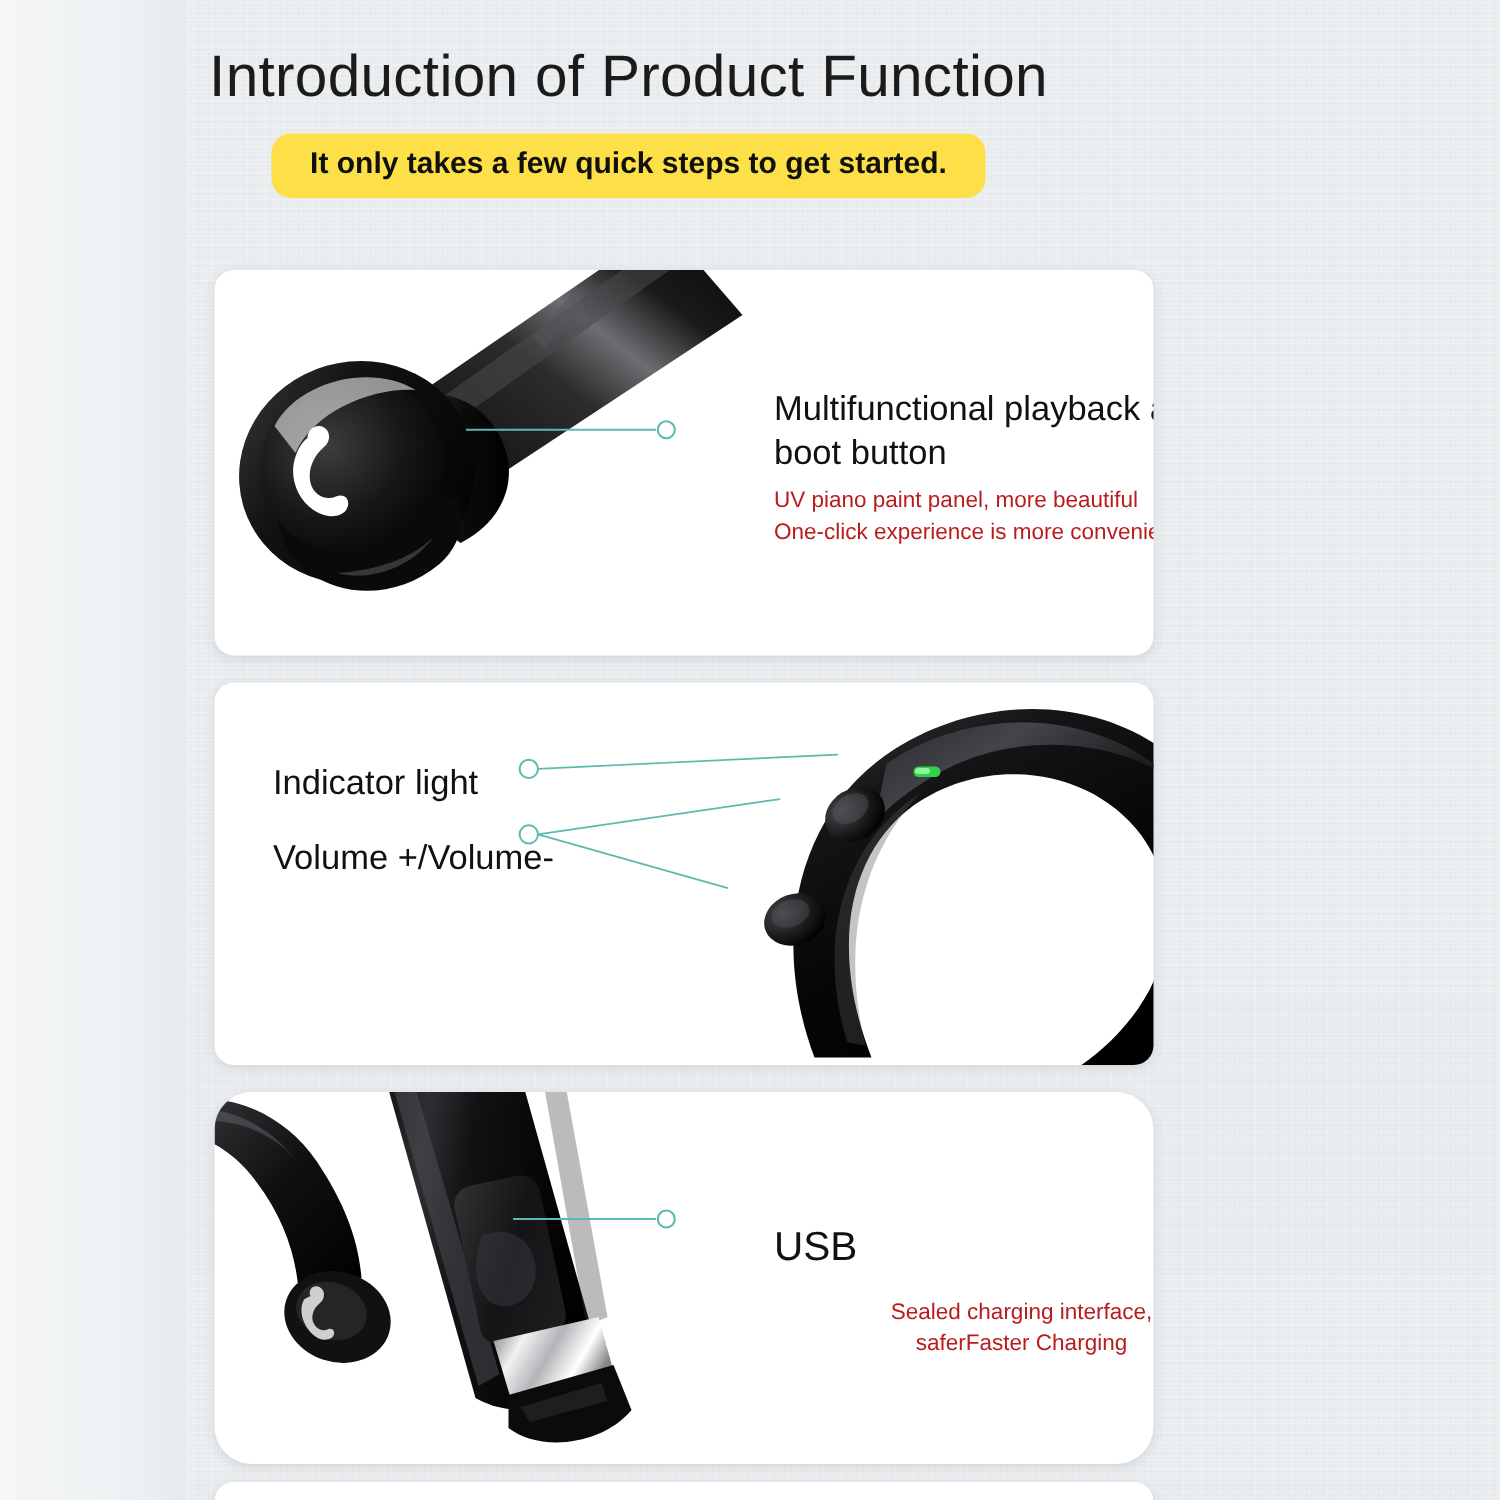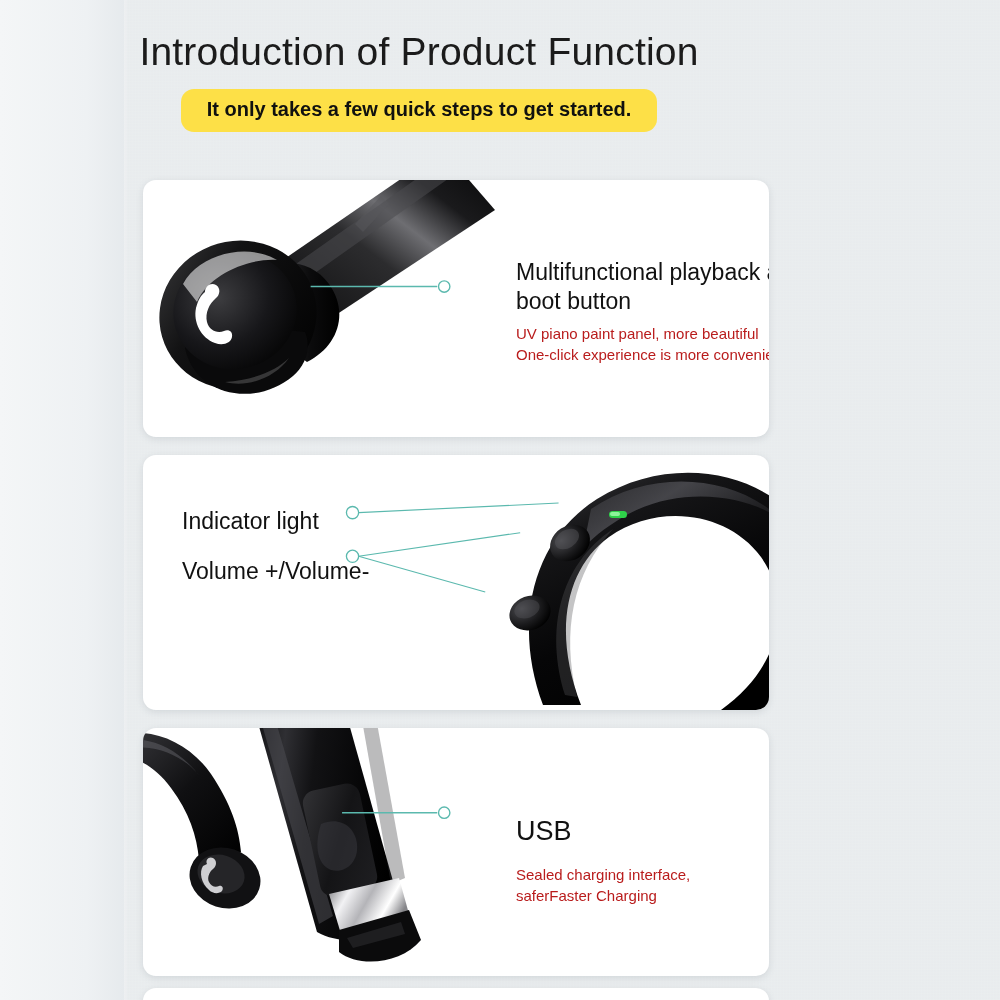--- a/index.html
+++ b/index.html
@@ -63,21 +63,21 @@
     position: absolute;
     left: 143px;
     width: 626px;
     background: #ffffff;
     border-radius: 13px;
     box-shadow: 0 2px 7px rgba(120,130,140,0.20);
     overflow: hidden;
   }
   #card-1 { top: 180px;  height: 257px; }
   #card-2 { top: 455px;  height: 255px; }
-  #card-3 { top: 728px;  height: 248px; }
+  #card-3 { top: 728px;  height: 248px; border-radius: 25px; }
   #card-4 { top: 988px;  height: 60px; }
 
   .card-inner {
     position: absolute;
     inset: 0;
   }
 
   
   .label-head {
     position: absolute;
@@ -98,21 +98,21 @@
 
   
   #c1-head { left: 373px; top: 78px;  width: 330px; }
   #c1-sub  { left: 373px; top: 143px; width: 330px; }
   
   #c2-head-1 { left: 39px; top: 52px; }
   #c2-head-2 { left: 39px; top: 102px; }
   #c2-sub    { left: 39px; top: 163px; width: 340px; }
   
   #c3-head { left: 373px; top: 86px;  font-size: 27px; }
-  #c3-sub  { left: 373px; top: 136px; width: 330px; }
+  #c3-sub  { left: 373px; top: 136px; width: 330px; text-align: center; }
 
   
   .leaders {
     position: absolute;
     inset: 0;
     pointer-events: none;
   }
 
   
   .art { position: absolute; }

